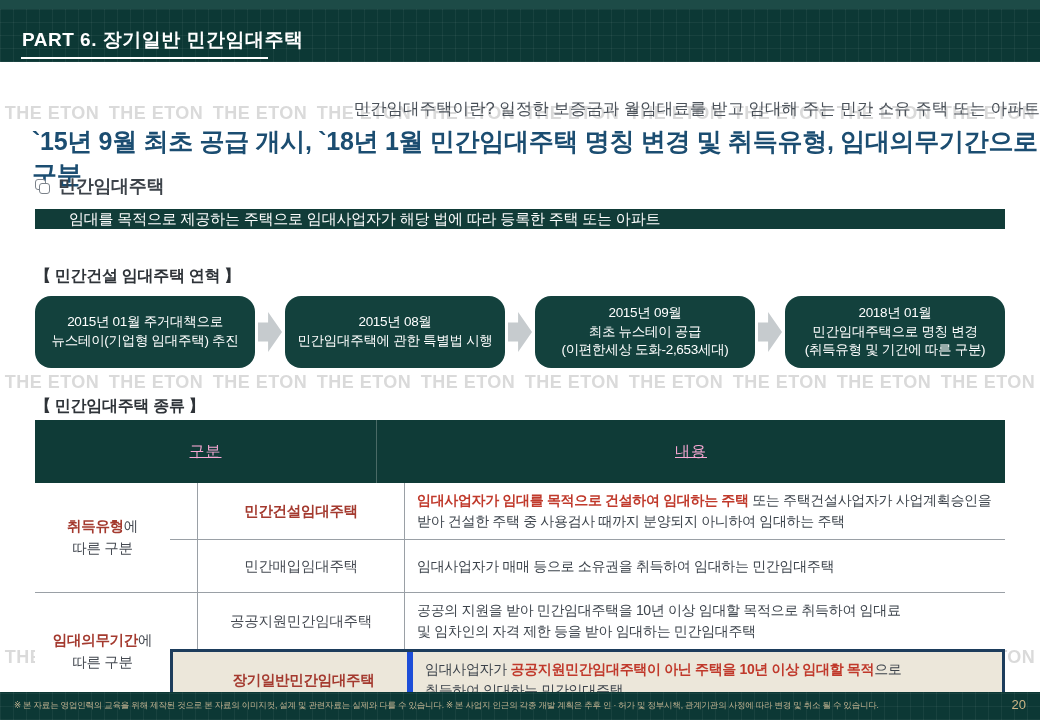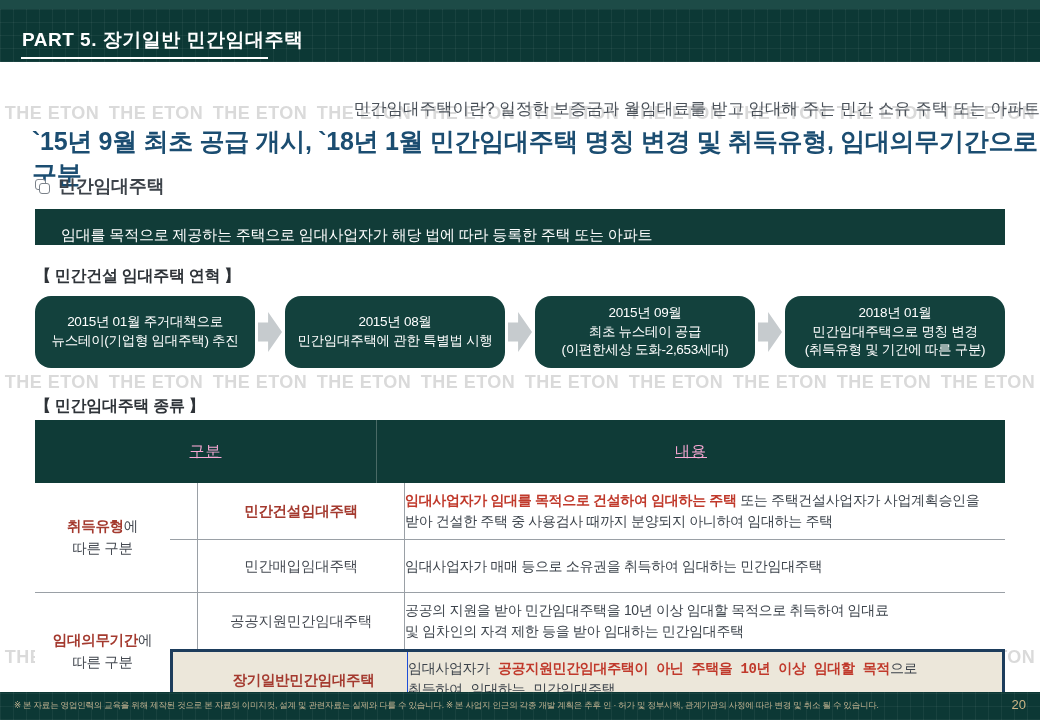--- a/index.html
+++ b/index.html
@@ -34,23 +34,23 @@
                 font-size:16.5px; color:#4a5159; }
   #headline { position:absolute; top:63px; left:0; width:1040px; text-align:left;
               font-size:25px; font-weight:bold; color:#1b4d71; letter-spacing:-0.3px;padding-left:32px; }
   #section-row { position:absolute; top:112px; left:35px; display:flex; align-items:center; }
   .pages-icon { position:relative; width:15px; height:15px; margin-right:8px; }
   .pages-icon .pg { position:absolute; width:11px; height:11px; border:1.6px solid #7b828a;
                     border-radius:3px; background:#ffffff; }
   .pages-icon .pg.back { left:0; top:0; }
   .pages-icon .pg.front { left:4px; top:4px; }
   #section-title { font-size:18px; font-weight:bold; color:#3d434a; letter-spacing:-0.3px; }
-  #definition-banner { position:absolute; top:147px; left:35px; width:970px; height:36px;
+  #definition-banner { position:absolute; top:147px; left:35px; width:970px; height:20px;
                        background:#113c38; color:#ffffff; font-size:15px;
-                       display:flex; align-items:flex-end; padding-left:26px;
+                       display:flex; align-items:flex-end; padding-left:34px;
                        letter-spacing:-0.2px; }
   .block-label { font-size:16px; font-weight:bold; color:#2e3338; letter-spacing:-0.3px; }
   #timeline-label { position:absolute; top:204px; left:35px; }
   #timeline { position:absolute; top:234px; left:35px; width:970px; height:72px;
               display:flex; align-items:center; justify-content:space-between; }
   .tl-box { width:220px; height:72px; background:#13413d; border-radius:16px;
             color:#ffffff; font-size:13.5px; line-height:1.4; text-align:center;
             display:flex; flex-direction:column; justify-content:center;
             letter-spacing:-0.3px; }
   .tl-arrow { width:24px; height:40px; background:#c6cbce;
@@ -69,26 +69,26 @@
                 letter-spacing:-0.3px; }
   .group-cell .em { color:#a43a2f; font-weight:bold; }
   .group-rows { flex:1; display:flex; flex-direction:column; }
   .trow { display:flex; min-height:53px; }
   .trow + .trow { border-top:1px solid #9aa0a6; }
   .type-cell { width:207px; display:flex; align-items:center; justify-content:center;
                font-size:14.5px; color:#454a52; border-left:1px solid #9aa0a6;
                letter-spacing:-0.3px;margin-left:27px; }
   .type-cell.red { color:#a43a2f; font-weight:bold; }
   .content-cell { flex:1; display:flex; flex-direction:column; justify-content:center;
-                  padding:7px 10px 7px 0; font-size:14px; line-height:1.5;
+                  padding:7px 10px 7px 12px; font-size:14px; line-height:1.5;
                   color:#3c434b; border-left:1px solid #9aa0a6; letter-spacing:-0.35px; }
   .red-inline { color:#c0392b; font-weight:bold; }
   .trow.highlight { border:3px solid #1d3d5c; background:#ece7da; border-top:3px solid #1d3d5c; }
   .trow.highlight .type-cell { border-left:none; }
-  .trow.highlight .content-cell { border-left:1px solid #1d4ed8;font-family:Liberation Mono, monospace; }
+  .trow.highlight .content-cell { border-left:6px solid #1d4ed8; }
   
   #footer-band { position:absolute; top:692px; left:0; width:1040px; height:28px; z-index:2;
                  display:flex; align-items:center; }
   #footer-disclaimer { margin-left:14px; font-size:8.5px; color:#c3b492; letter-spacing:-0.2px; }
   #page-number { position:absolute; right:14px; top:5px; font-size:13px; color:#cdb687; }
 </style>
 </head>
 <body>
 
 <div id="watermarks">
@@ -125,21 +125,21 @@
       <span class="wm">THE ETON</span>
       <span class="wm">THE ETON</span>
       <span class="wm">THE ETON</span>
       <span class="wm">THE ETON</span>
       <span class="wm">THE ETON</span>
     </div>
   </div>
 
 <div id="top-strip"></div>
 <div id="header-band" class="teal-grid">
-  <div id="header-title">PART 5.  장기일반 민간임대주택</div>
+  <div id="header-title">PART 6.  장기일반 민간임대주택</div>
   <div id="header-underline"></div>
 </div>
 
 <div id="content">
   <div id="intro-line">민간임대주택이란? 일정한 보증금과 월임대료를 받고 임대해 주는 민간 소유 주택 또는 아파트</div>
   <div id="headline">`15년 9월 최초 공급 개시, `18년 1월 민간임대주택 명칭 변경 및 취득유형, 임대의무기간으로 구분</div>
 
   <div id="section-row">
     <span class="pages-icon">
       <span class="pg back"></span>

